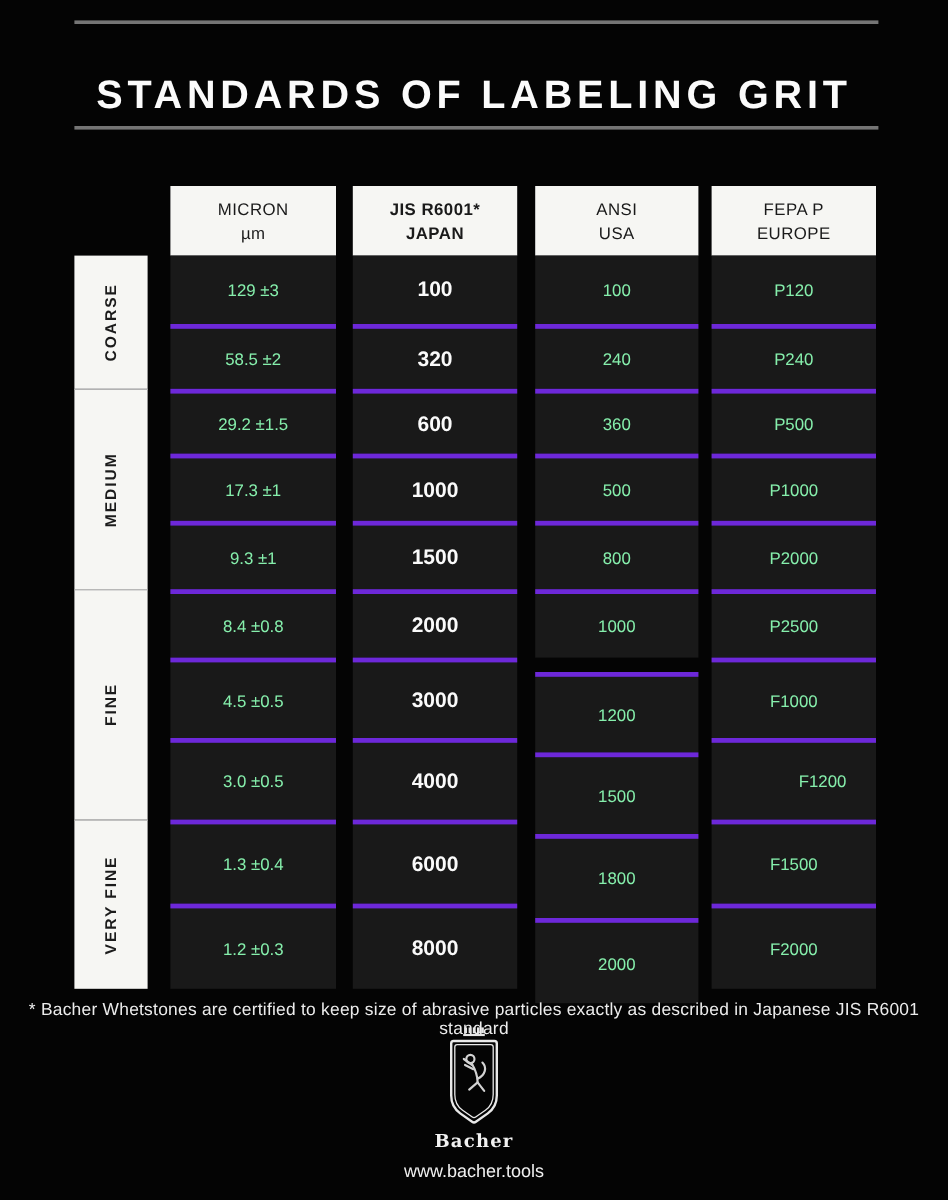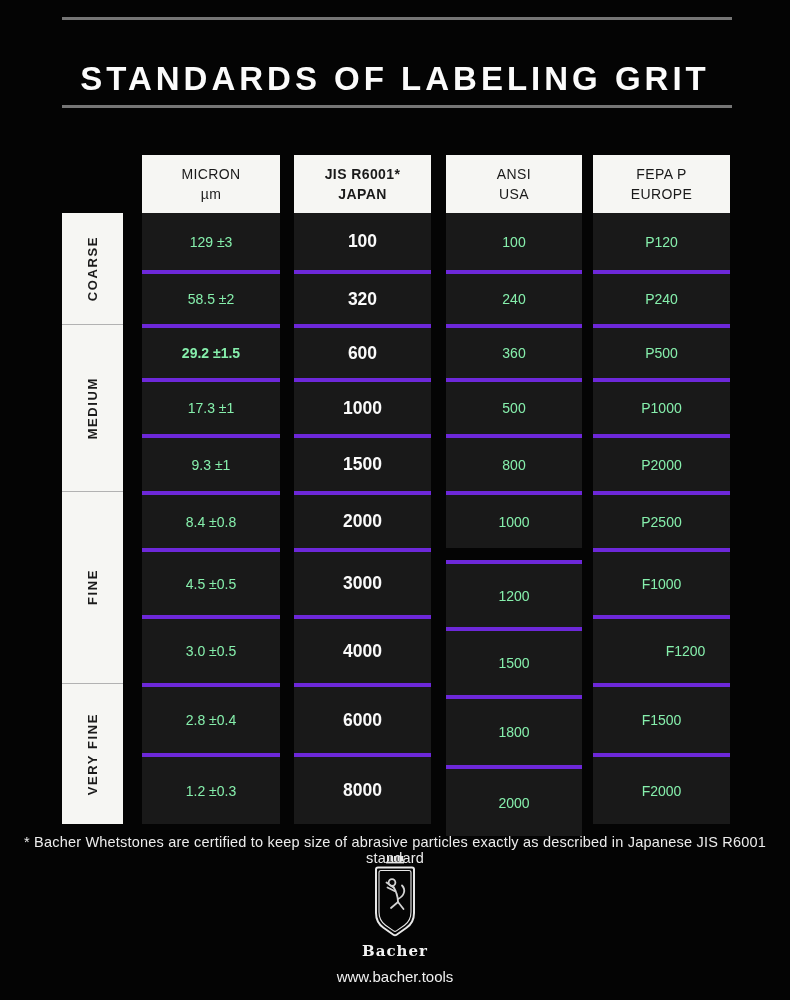--- a/index.html
+++ b/index.html
@@ -77,27 +77,27 @@
       </div>
       <div class="hdr" style="left: 593px; width: 137px;">
         <span>FEPA P</span>
         <span>EUROPE</span>
       </div>
     </div>
   <div id="table-body">
       <div class="col" style="left: 142px; width: 138px;">
         <div class="cell" style="height: 57px;">129 ±3</div>
         <div class="cell" style="height: 54px;">58.5 ±2</div>
-        <div class="cell" style="height: 54px; font-weight: bold;">29.2 ±1.5</div>
+        <div class="cell" style="height: 54px;">29.2 ±1.5</div>
         <div class="cell" style="height: 56px;">17.3 ±1</div>
         <div class="cell" style="height: 57px;">9.3 ±1</div>
         <div class="cell" style="height: 57px;">8.4 ±0.8</div>
         <div class="cell" style="height: 67px;">4.5 ±0.5</div>
         <div class="cell" style="height: 68px;">3.0 ±0.5</div>
-        <div class="cell" style="height: 70px;">2.8 ±0.4</div>
+        <div class="cell" style="height: 70px;">1.3 ±0.4</div>
         <div class="cell" style="height: 71px;">1.2 ±0.3</div>
       </div>
       <div class="col bold" style="left: 294px; width: 137px;">
         <div class="cell" style="height: 57px;">100</div>
         <div class="cell" style="height: 54px;">320</div>
         <div class="cell" style="height: 54px;">600</div>
         <div class="cell" style="height: 56px;">1000</div>
         <div class="cell" style="height: 57px;">1500</div>
         <div class="cell" style="height: 57px;">2000</div>
         <div class="cell" style="height: 67px;">3000</div>

